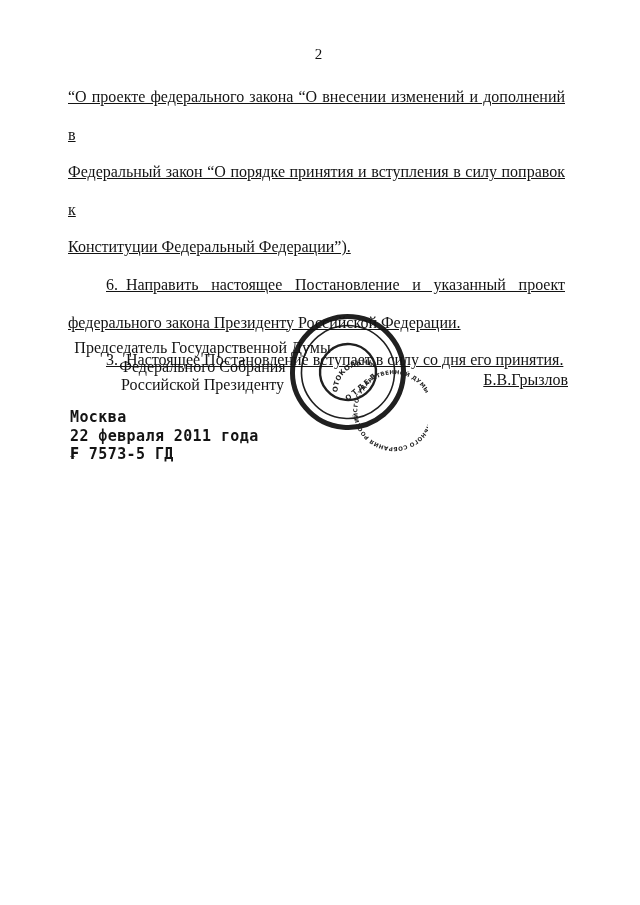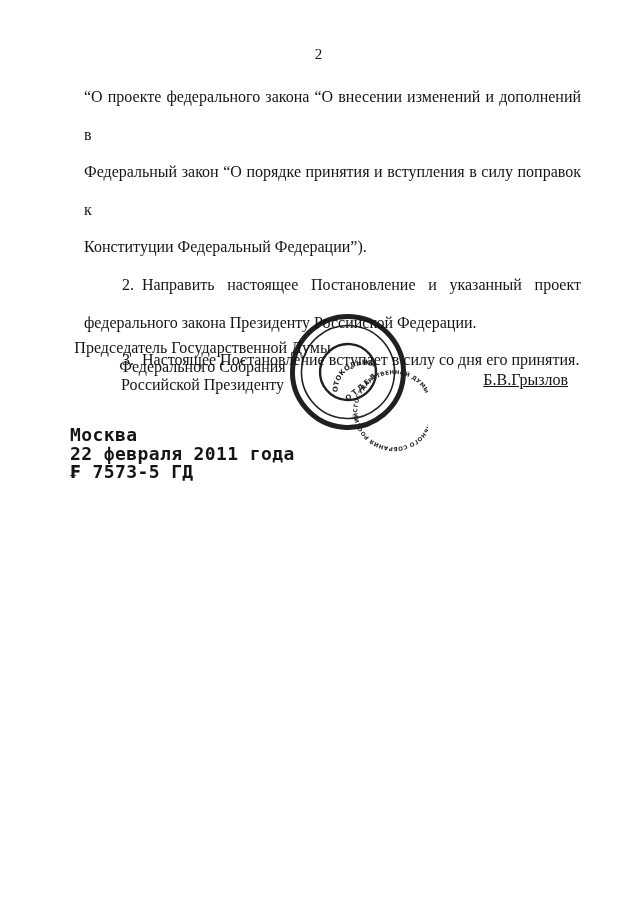--- a/index.html
+++ b/index.html
@@ -16,22 +16,23 @@
     background: #fff;
   }
   .pagenum {
     position: absolute;
     left: 70px; top: 46px; width: 497px;
     text-align: center;
     font-size: 15px;
   }
   .content {
     position: absolute;
-    left: 84px; top: 78px; width: 497px;
+    left: 68px; top: 78px; width: 497px;
     font-size: 16px;
+    text-decoration: underline;
   }
   .line {
     display: block;
     line-height: 37.6px;
     white-space: nowrap;
   }
   .line.justify {
     white-space: normal;
     text-align: justify;
     text-align-last: justify;
@@ -46,24 +47,24 @@
   }
   .sig-line { display: block; white-space: nowrap; }
   .sig-name {
     position: absolute;
     top: 371px; right: 72px;
     font-size: 16px;
     text-decoration: underline;
   }
   .footer {
     position: absolute;
-    left: 70px; top: 426px;
+    left: 70px; top: 408px;
     font-family: "DejaVu Sans Mono", "DejaVu Sans", monospace;
     font-weight: bold;
-    font-size: 18px;
+    font-size: 15px;
     line-height: 18.6px;
     letter-spacing: 0.4px;
     white-space: nowrap;
   }
   .stamp {
     position: absolute;
     left: 268px; top: 292px;
     width: 160px; height: 160px;
     opacity: 0.93;
   }
@@ -75,21 +76,21 @@
 <body>
 
 <div class="page">
 
   <div class="pagenum">2</div>
 
   <div class="content">
     <span class="line justify">“О проекте федерального закона “О внесении изменений и дополнений в</span>
     <span class="line justify">Федеральный закон “О порядке принятия и вступления в силу поправок к</span>
     <span class="line">Конституции Федеральный Федерации”).</span>
-    <span class="line justify indent">2. Направить настоящее Постановление и указанный проект</span>
+    <span class="line justify indent">6. Направить настоящее Постановление и указанный проект</span>
     <span class="line">федерального закона Президенту Российской Федерации.</span>
     <span class="line indent">3. Настоящее Постановление вступает в силу со дня его принятия.</span>
   </div>
 
   <div class="sig-block">
     <span class="sig-line">Председатель Государственной Думы</span>
     <span class="sig-line">Федерального Собрания</span>
     <span class="sig-line">Российской Президенту</span>
   </div>
 

